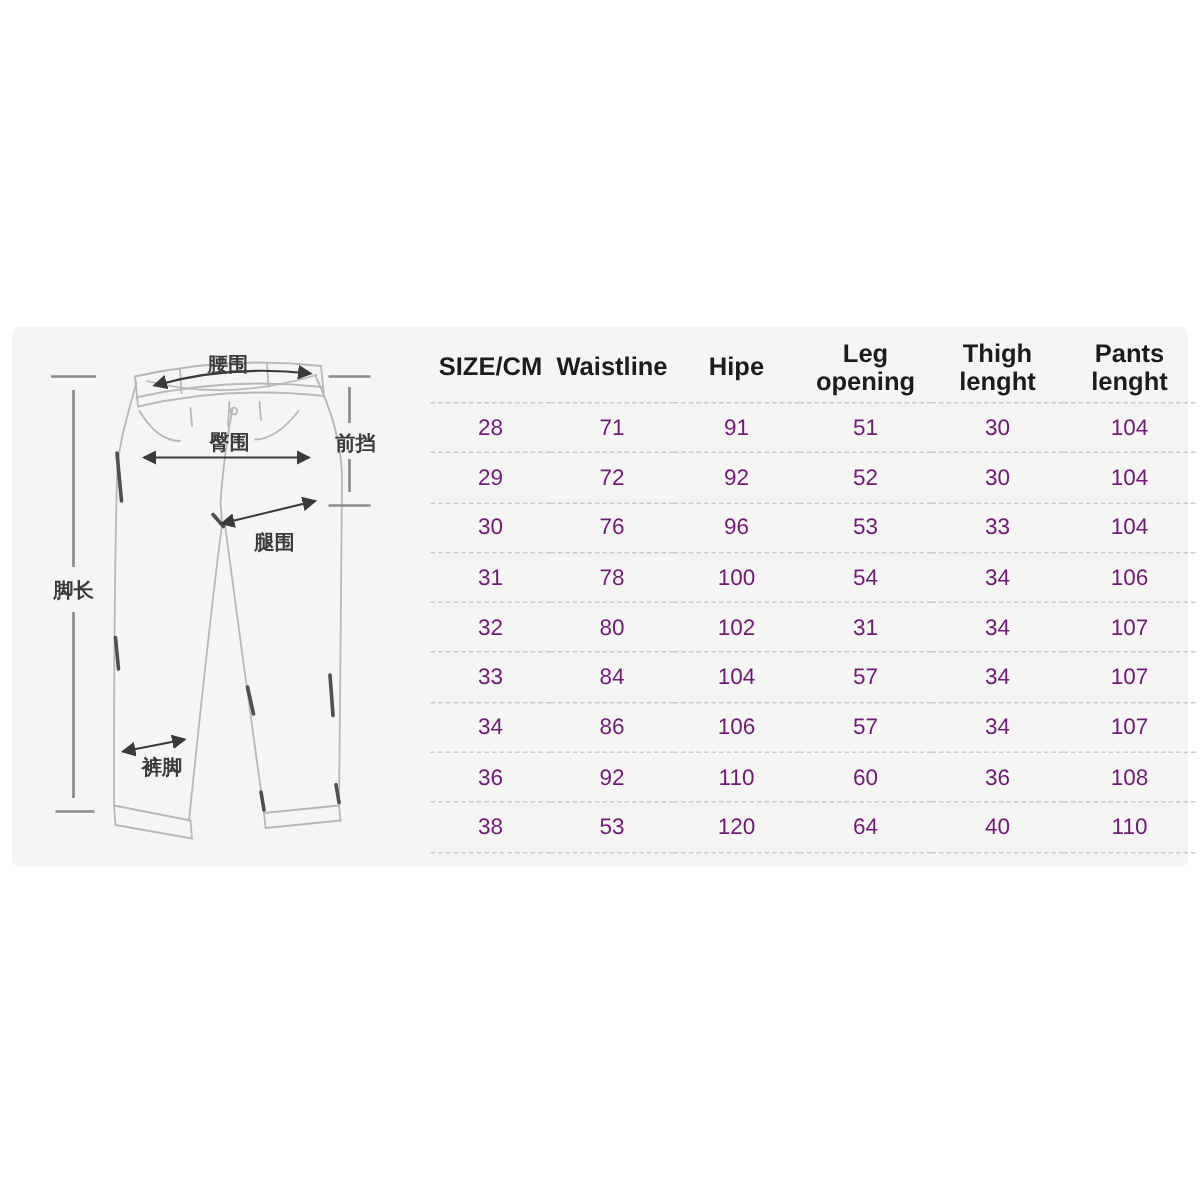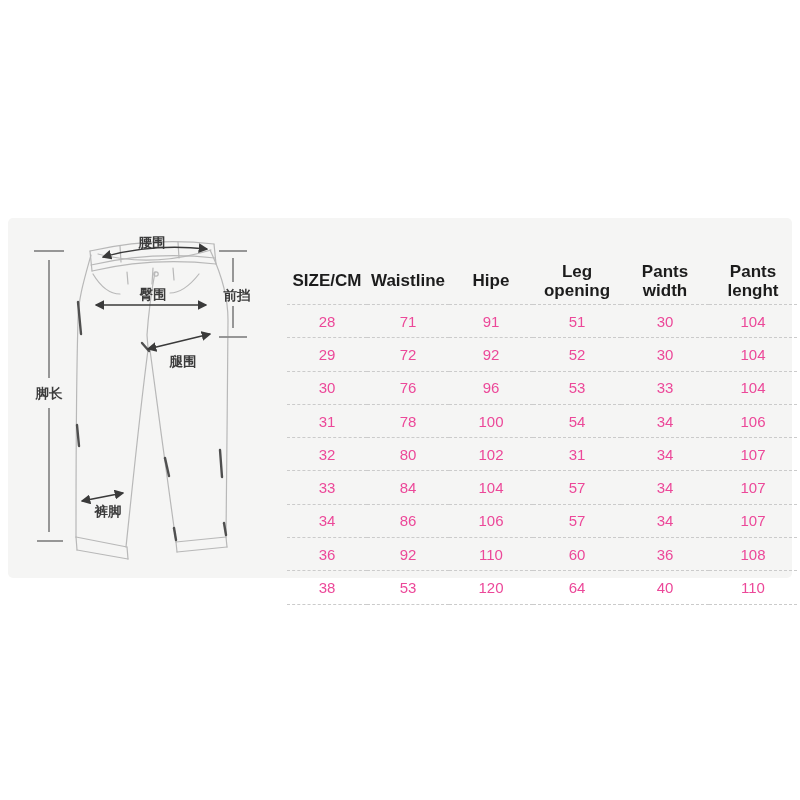--- a/index.html
+++ b/index.html
@@ -13,29 +13,29 @@
     position:absolute;left:8px;top:218px;width:784px;height:360px;
     background:#f5f5f4;border-radius:5px;
   }
   .diagram-svg{position:absolute;left:6px;top:210px;width:280px;height:372px;}
   .cjk-label{
     font-size:13.5px;font-weight:600;fill:#3b3b3b;
     font-family:"Liberation Sans", sans-serif;
   }
   table.size-table{
     position:absolute;left:287px;top:222px;width:510px;
-    border-collapse:collapse;table-layout:fixed;margin-top:36px;
+    border-collapse:collapse;table-layout:fixed;
   }
   table.size-table th{
     height:46px;font-size:17px;font-weight:700;color:#1c1c1c;
     text-align:center;vertical-align:middle;line-height:1.12;
     padding:0 2px;border-bottom:1px dashed #cbcbcb;
   }
   table.size-table td{
-    height:32.3px;font-size:15px;color:#ec4899;
+    height:32.3px;font-size:15px;color:#701a75;
     text-align:center;vertical-align:middle;
     border-bottom:1px dashed #cbcbcb;padding:0 2px;
   }
 </style>
 </head>
 <body>
 
 <div class="stage">
 
   <div class="panel"></div>
@@ -129,21 +129,21 @@
       <col style="width:88px">
         <col style="width:88px">
         <col style="width:88px">
     </colgroup>
     <thead>
       <tr>
         <th>SIZE/CM</th>
         <th>Waistline</th>
         <th>Hipe</th>
         <th>Leg opening</th>
-        <th>Pants width</th>
+        <th>Thigh lenght</th>
         <th>Pants lenght</th>
       </tr>
     </thead>
     <tbody>
       <tr>
         <td>28</td>
         <td>71</td>
         <td>91</td>
         <td>51</td>
         <td>30</td>

